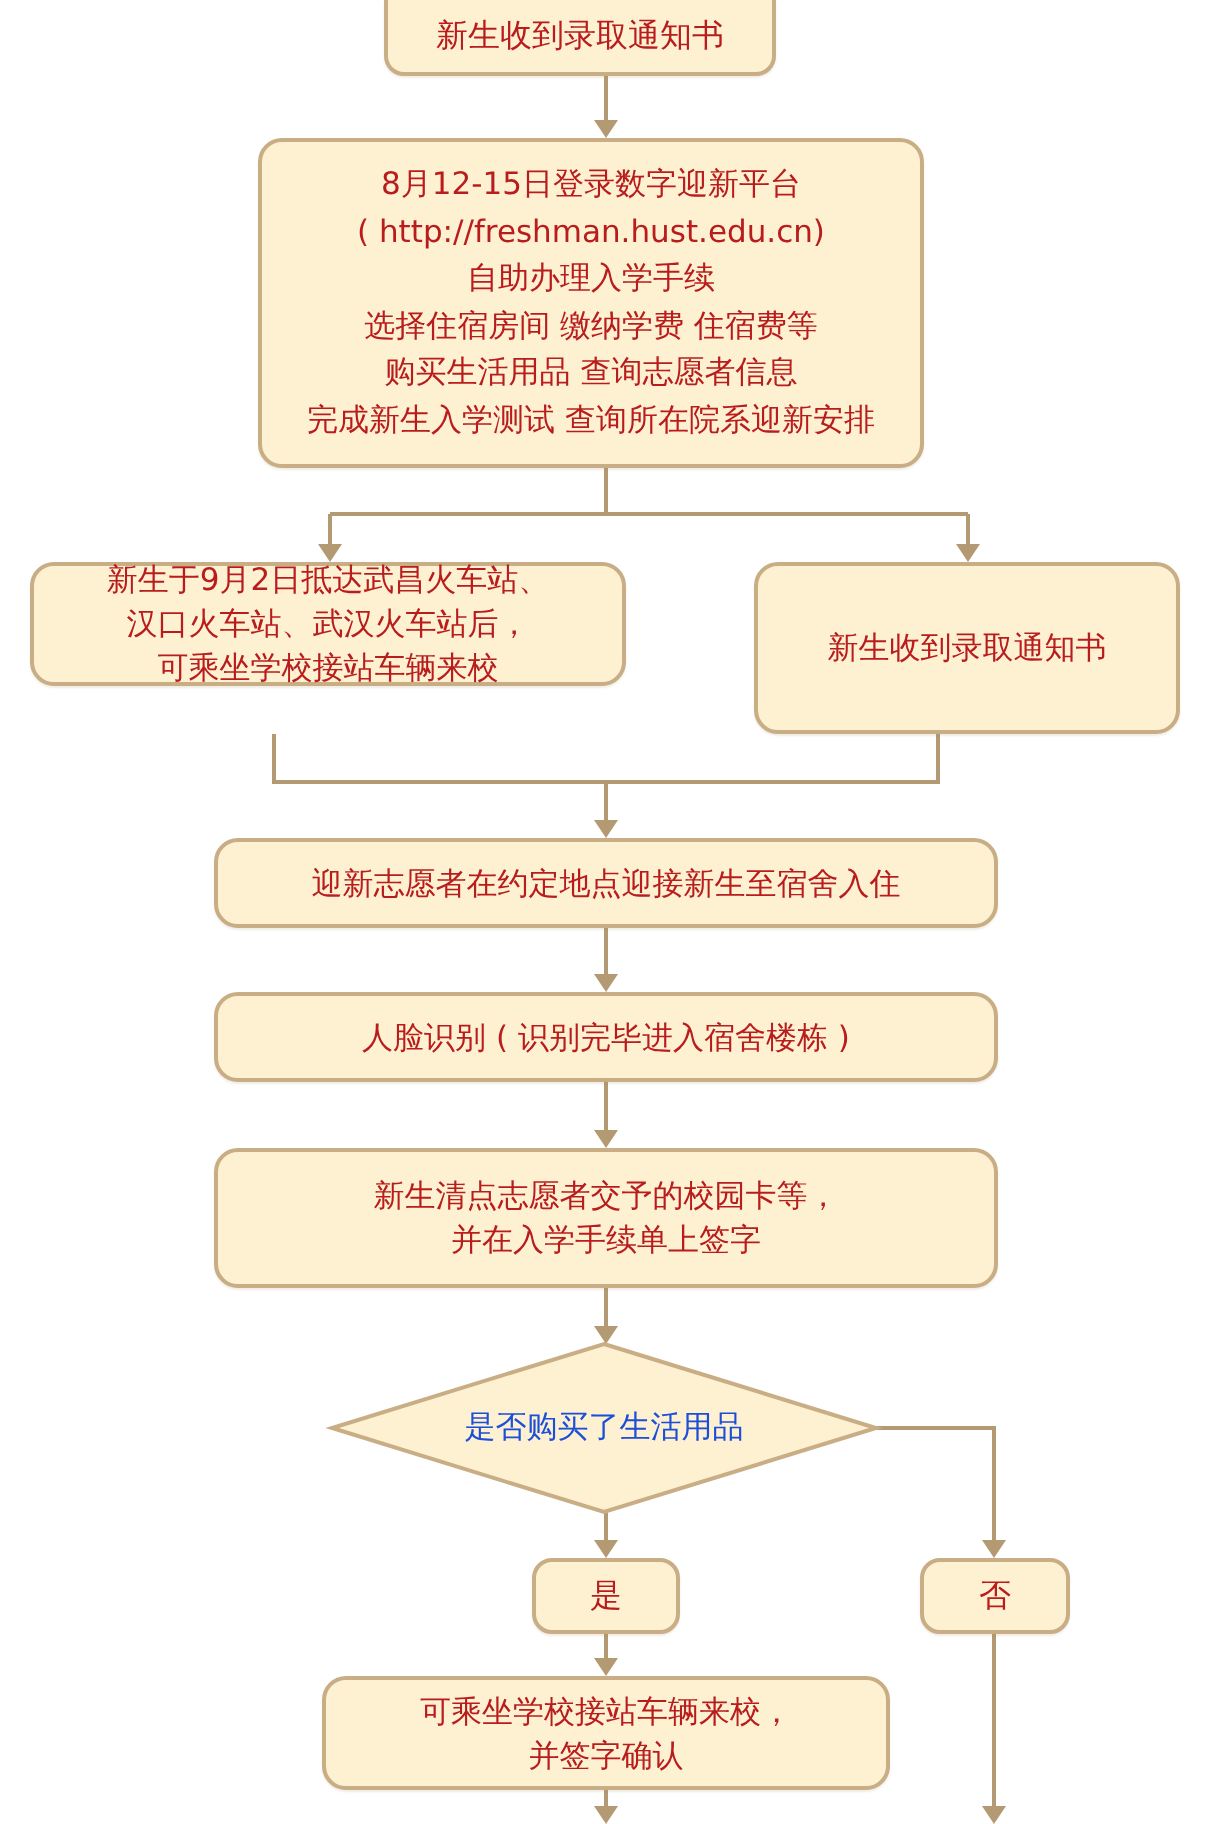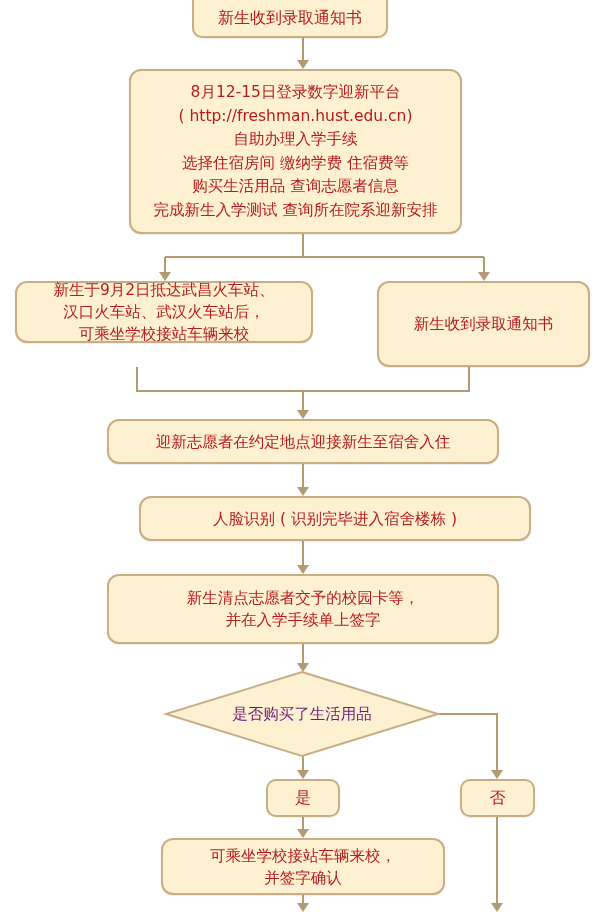--- a/index.html
+++ b/index.html
@@ -10,21 +10,21 @@
   .node {
     position: absolute; box-sizing: border-box;
     background: #fdf1d2; border: 2px solid #c8ad85; border-radius: 12px;
     display: flex; flex-direction: column; align-items: center; justify-content: center;
     text-align: center; font-size: 15.5px; line-height: 22px; color: #b91c1c;
     box-shadow: 0 1px 1px rgba(160,130,90,0.15);
   }
   .node .line { display: block; white-space: nowrap; }
   .node.small { border-radius: 10px; font-size: 16px; }
   .diamond-label {
-    position: absolute; font-size: 15.5px; color: #701a75; white-space: nowrap;
+    position: absolute; font-size: 15.5px; color: #1d4ed8; white-space: nowrap;
     transform: translate(-50%, -50%);
   }
 </style>
 </head>
 <body>
 
 <div id="canvas">
 
   <svg class="connectors" viewBox="0 0 604 912">
     <defs>
@@ -97,21 +97,21 @@
   </div>
 
   <div class="node" style="left:377px; top:281px; width:213px; height:86px;">
     <span class="line">新生收到录取通知书</span>
   </div>
 
   <div class="node" style="left:107px; top:419px; width:392px; height:45px;">
     <span class="line">迎新志愿者在约定地点迎接新生至宿舍入住</span>
   </div>
 
-  <div class="node" style="left:107px; top:496px; width:392px; height:45px;margin-left:32px;">
+  <div class="node" style="left:107px; top:496px; width:392px; height:45px;">
     <span class="line">人脸识别 ( 识别完毕进入宿舍楼栋 )</span>
   </div>
 
   <div class="node" style="left:107px; top:574px; width:392px; height:70px;">
     <span class="line">新生清点志愿者交予的校园卡等，</span>
     <span class="line">并在入学手续单上签字</span>
   </div>
 
   <span class="diamond-label" style="left:302px; top:714px;">是否购买了生活用品</span>
 

